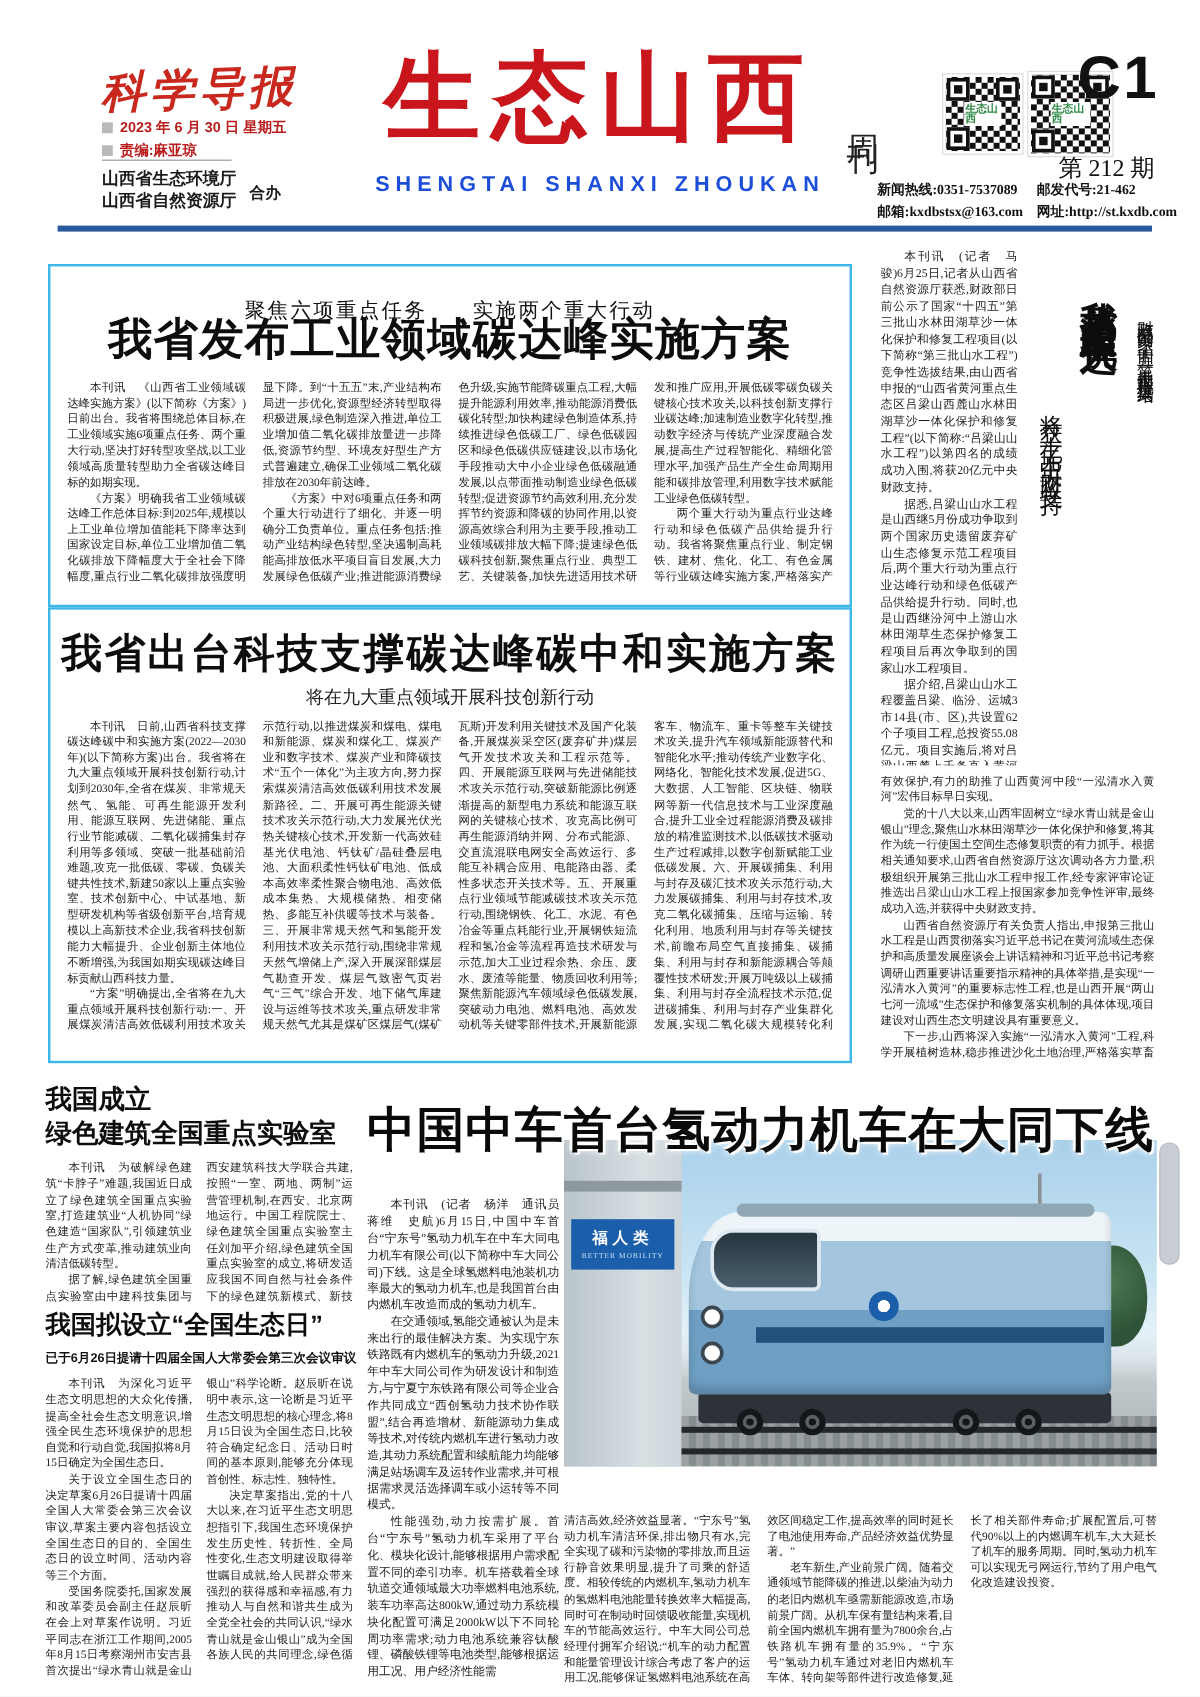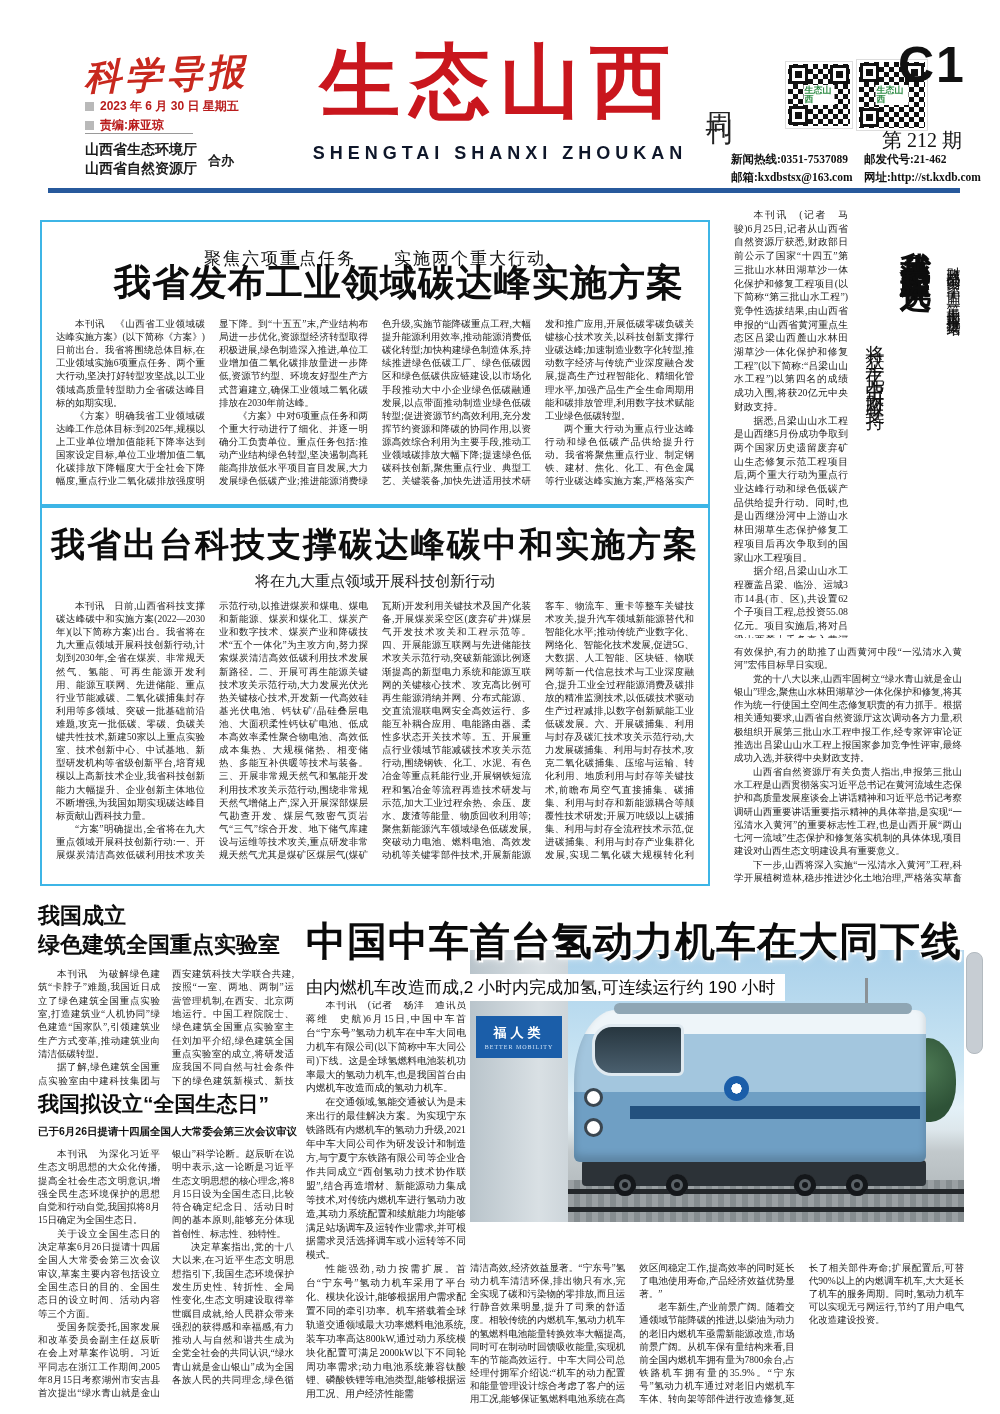--- a/index.html
+++ b/index.html
@@ -12,41 +12,41 @@
   .logo{left:84px;top:50px;font-size:37px;font-weight:bold;font-style:italic;color:#c8281e;
         letter-spacing:4px;transform:rotate(-2deg);}
   .hdr-meta{left:85px;font-size:12px;font-weight:bold;color:#b91c1c;display:flex;align-items:center;gap:6px;}
   .sq{display:inline-block;width:9px;height:9px;background:#b9b9b9;}
   .hdr-line{left:85px;top:133px;width:108px;border-top:1px solid #9a9a9a;}
   .orgs{left:85px;top:141px;font-size:14px;font-weight:bold;line-height:1.35;}
   .coop{left:208px;top:152px;font-size:13px;font-weight:bold;}
   .masthead{left:293px;top:38px;width:414px;text-align:center;font-size:80px;font-weight:900;
             color:#c9161d;letter-spacing:10px;line-height:1.1;}
   .pinyin{left:293px;top:143px;width:414px;text-align:center;font-size:18px;font-weight:bold;
-          color:#0f172a;letter-spacing:5px;}
+          color:#1d4ed8;letter-spacing:5px;}
   .weekly{left:701px;top:90px;writing-mode:vertical-rl;font-size:27px;letter-spacing:8px;color:#222;}
   .qr{background:
       conic-gradient(#111 25%,#fff 0 50%,#111 0 75%,#fff 0) 0 0/10px 10px;
       border:2px solid #fff;outline:1px solid #ddd;position:absolute;}
   .qr .finder{position:absolute;width:13px;height:13px;border:3px solid #111;background:#fff;}
   .qr .finder i{position:absolute;left:3px;top:3px;width:7px;height:7px;background:#111;display:block;}
   .qr .f1{left:1px;top:1px}.qr .f2{right:1px;top:1px}.qr .f3{left:1px;bottom:1px}
   .qr .glyph{position:absolute;left:50%;top:50%;transform:translate(-50%,-50%);background:#fff;
              color:#2c8a43;font-size:9px;font-weight:bold;line-height:1;padding:1px;}
   .page-code{left:898px;top:36px;font-size:50px;font-weight:bold;letter-spacing:2px;color:#111;}
   .issue{left:840px;top:127px;width:122px;text-align:right;font-size:20px;color:#111;}
   .contacts{left:731px;top:151px;font-size:11.5px;font-weight:bold;line-height:1.55;color:#111;}
   .contacts .row{display:flex;}
   .contacts .c1{width:133px;}
   .blue-rule{left:48px;top:188px;width:912px;height:5px;background:#27599c;}
 
   
   .box{border:2px solid #3db5e6;background:#fff;}
   .kicker{width:100%;text-align:center;font-size:17px;letter-spacing:2px;color:#111;margin-top:12px;}
-  .a1-title{width:100%;text-align:center;font-size:37px;font-weight:900;letter-spacing:1px;color:#0d0d0d;padding-left:24px;}
+  .a1-title{width:100%;text-align:center;font-size:37px;font-weight:900;letter-spacing:1px;color:#0d0d0d;}
   .a2-title{width:100%;text-align:center;font-size:34px;font-weight:900;letter-spacing:2px;color:#0d0d0d;}
   .a2-sub{width:100%;text-align:center;font-size:15px;color:#222;}
   .body-cols{column-gap:14px;column-fill:auto;font-size:9.5px;line-height:1.38;text-align:justify;
              overflow:hidden;color:#222;}
   .body-cols p{margin:0;text-indent:2em;}
 
   
   .a3{left:734px;top:208px;width:228px;height:680px;}
   .a3-top{display:flex;height:430px;overflow:hidden;}
   .a3-text{width:114px;font-size:9.8px;line-height:1.4;text-align:justify;overflow:hidden;}
@@ -277,21 +277,20 @@
         <div class="t-roof"></div>
         <div class="t-wind"></div>
         <div class="t-light tl1"></div>
         <div class="t-light tl2"></div>
         <div class="t-stripe"></div>
         <div class="t-logo"></div>
       </div>
     </div>
 
     <div class="a6-title sans">中国中车首台氢动力机车在大同下线</div>
-    <div class="a6-sub sans">由内燃机车改造而成,2 小时内完成加氢,可连续运行约 190 小时</div>
 
     <div class="a6-col1">
         <p>本刊讯　(记者　杨洋　通讯员　蒋维　史航)6月15日,中国中车首台“宁东号”氢动力机车在中车大同电力机车有限公司(以下简称中车大同公司)下线。这是全球氢燃料电池装机功率最大的氢动力机车,也是我国首台由内燃机车改造而成的氢动力机车。</p>
         <p>在交通领域,氢能交通被认为是未来出行的最佳解决方案。为实现宁东铁路既有内燃机车的氢动力升级,2021年中车大同公司作为研发设计和制造方,与宁夏宁东铁路有限公司等企业合作共同成立“西创氢动力技术协作联盟”,结合再造增材、新能源动力集成等技术,对传统内燃机车进行氢动力改造,其动力系统配置和续航能力均能够满足站场调车及运转作业需求,并可根据需求灵活选择调车或小运转等不同模式。</p>
         <p>性能强劲,动力按需扩展。首台“宁东号”氢动力机车采用了平台化、模块化设计,能够根据用户需求配置不同的牵引功率。机车搭载着全球轨道交通领域最大功率燃料电池系统,装车功率高达800kW,通过动力系统模块化配置可满足2000kW以下不同轮周功率需求;动力电池系统兼容钛酸锂、磷酸铁锂等电池类型,能够根据运用工况、用户经济性能需</p>
       </div>
 
 
     <div class="a6-rest">
         <p>清洁高效,经济效益显著。“宁东号”氢动力机车清洁环保,排出物只有水,完全实现了碳和污染物的零排放,而且运行静音效果明显,提升了司乘的舒适度。相较传统的内燃机车,氢动力机车的氢燃料电池能量转换效率大幅提高,同时可在制动时回馈吸收能量,实现机车的节能高效运行。中车大同公司总经理付拥军介绍说:“机车的动力配置和能量管理设计综合考虑了客户的运用工况,能够保证氢燃料电池系统在高效区间稳定工作,提高效率的同时延长了电池使用寿命,产品经济效益优势显著。”</p>

